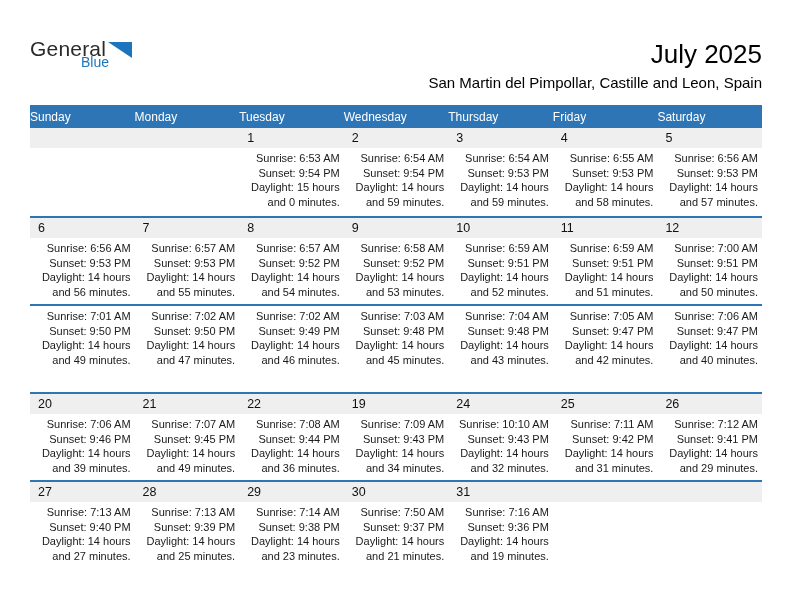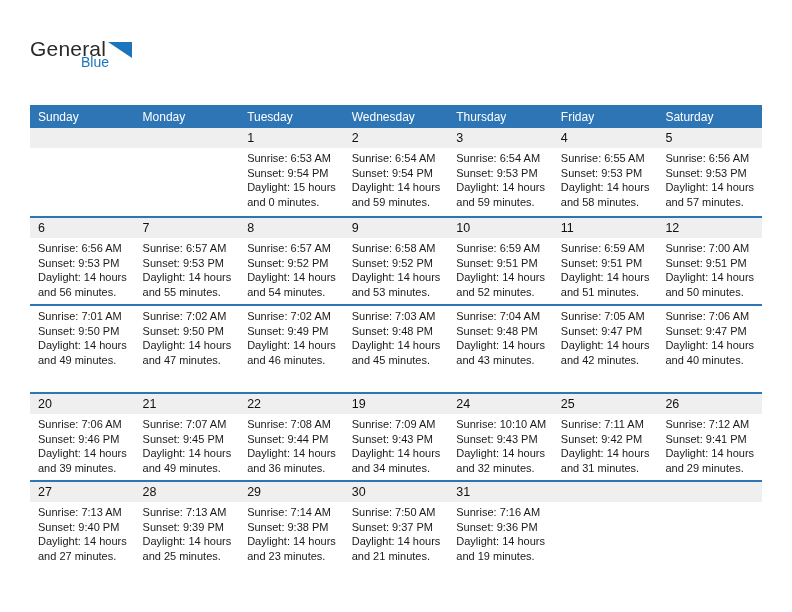--- a/index.html
+++ b/index.html
@@ -47,54 +47,59 @@
   }
   .cal-subtitle{
     font-size:15px;color:#000000;margin-top:4px;
   }
   
   .weekday-row{
     display:grid;grid-template-columns:repeat(7,1fr);
     background:var(--header-blue);height:23px;align-items:center;
   }
   .weekday-cell{
-    color:#ffffff;font-size:12px;padding-left:8px;white-space:nowrap;
+    color:#ffffff;font-size:12px;white-space:nowrap;
   }
   .week{height:88px;}
   .week.bordered{border-top:2px solid var(--separator-blue);}
   .band-row{
     display:grid;grid-template-columns:repeat(7,1fr);
     background:var(--band-gray);height:20px;align-items:center;
   }
   .day-num{
     font-size:12.5px;padding-left:8px;color:#111111;
   }
   .content-row{
     display:grid;grid-template-columns:repeat(7,1fr);
   }
   .day-cell{
     padding:3px 4px 0 8px;
+    text-align:right;
   }
   .day-line{
     font-size:11px;line-height:14.6px;color:var(--text-dark);
     white-space:nowrap;overflow:hidden;
   }
 </style>
 </head>
 <body>
 
 <div class="page">
 
   <div class="top">
     <div class="logo">
       <div class="logo-row1">
         <span class="logo-general">General</span>
         <span class="logo-triangle"></span>
       </div>
       <div class="logo-blue-word">Blue</div>
+    </div>
+    <div class="titles">
+      <div class="cal-title">July 2025</div>
+      <div class="cal-subtitle">San Martin del Pimpollar, Castille and Leon, Spain</div>
     </div>
   </div>
 
   <div>
     <div class="weekday-row">
         <div class="weekday-cell">Sunday</div>
         <div class="weekday-cell">Monday</div>
         <div class="weekday-cell">Tuesday</div>
         <div class="weekday-cell">Wednesday</div>
         <div class="weekday-cell">Thursday</div>

